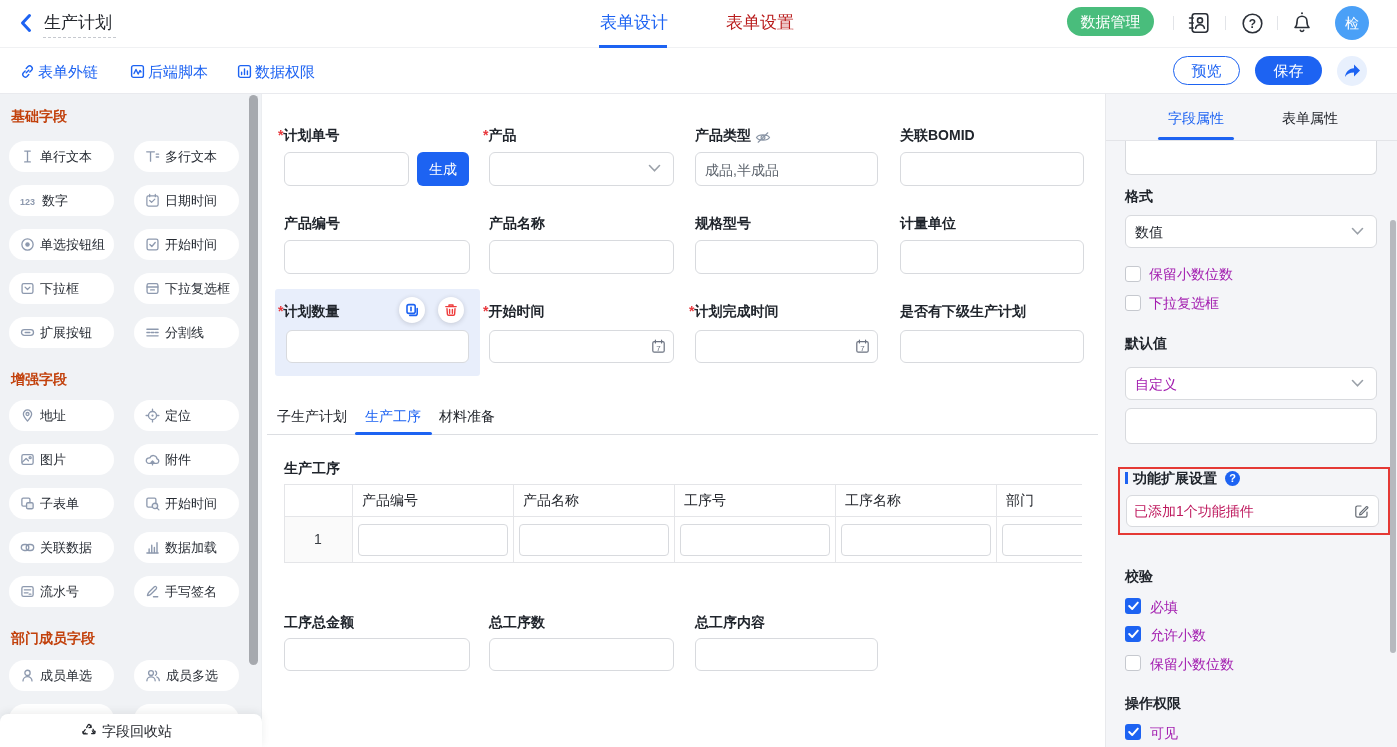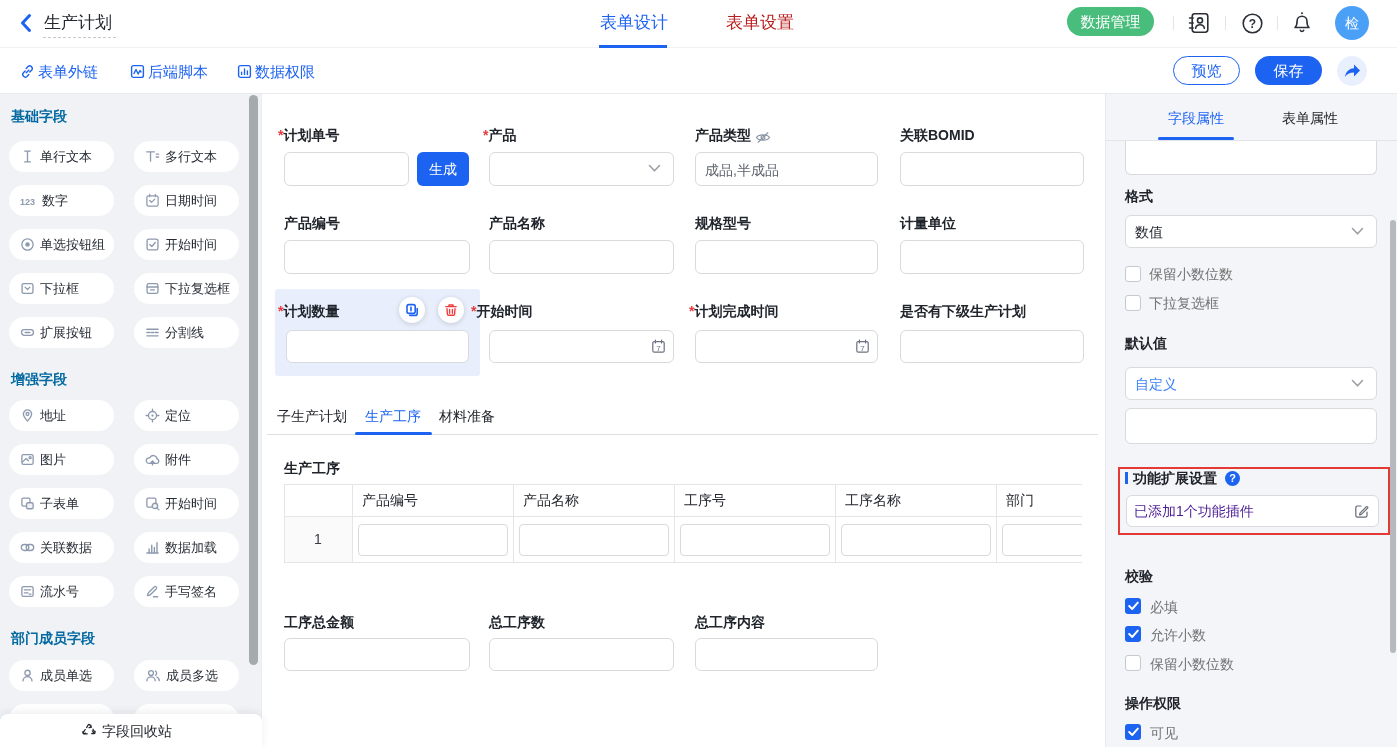--- a/index.html
+++ b/index.html
@@ -7,29 +7,29 @@
   html,body { width:1397px; height:747px; overflow:hidden; }
   body { font-family:"Liberation Sans", sans-serif; color:#20252c; }
   #app { position:relative; width:1397px; height:747px; background:#fff; overflow:hidden; }
   .abs { position:absolute; }
   .row1 { position:absolute; left:0; top:0; width:1397px; height:48px; background:#fff; border-bottom:1px solid #f0f1f3; }
   .row2 { position:absolute; left:0; top:48px; width:1397px; height:46px; background:#fff; border-bottom:1px solid #e9eaee; }
   .sidebar { position:absolute; left:0; top:94px; width:262px; height:653px; background:#f0f2f5; }
   .rpanel { position:absolute; left:1105px; top:94px; width:292px; height:653px; background:#f4f5f8; border-left:1px solid #e8e9ec; }
   .pill { position:absolute; width:105px; height:31px; background:#fff; border-radius:16px; display:flex; align-items:center; font-size:13px; color:#262b33; white-space:nowrap; }
   .pill svg { margin-left:11px; margin-right:5px; flex:none; }
-  .shead { position:absolute; font-size:14px; font-weight:700; color:#0369a1; line-height:16px; }
+  .shead { position:absolute; font-size:14px; font-weight:700; color:#c2410c; line-height:16px; }
   .lbl { position:absolute; font-size:14px; font-weight:700; color:#20252c; line-height:16px; white-space:nowrap; }
   .ast { color:#e8393d; }
   .inp { position:absolute; background:#fff; border:1px solid #d8dade; border-radius:6px; }
   .toollink { position:absolute; top:63px; font-size:15px; color:#1d63f2; line-height:17px; white-space:nowrap; }
   .ck { position:absolute; width:16px; height:16px; border-radius:3px; }
   .ck.off { background:#fff; border:1px solid #c6c9cf; }
   .ck.on { background:#1d63f2; }
-  .cklbl { position:absolute; font-size:14px; color:#737373; line-height:16px; white-space:nowrap; }
+  .cklbl { position:absolute; font-size:14px; color:#a21caf; line-height:16px; white-space:nowrap; }
 </style>
 </head>
 <body>
 <div id="app">
 
   <div class="row1"></div>
 
   <svg class="abs" style="left:18px;top:13px" width="16" height="20" viewBox="0 0 16 20">
       <path d="M11.5 2.5 L4.5 10 L11.5 17.5" fill="none" stroke="#1d63f2" stroke-width="3" stroke-linecap="round" stroke-linejoin="round"></path>
     </svg>
@@ -366,21 +366,21 @@
   <div class="abs" style="left:438px;top:297px;width:26px;height:26px;border-radius:50%;background:#fff;box-shadow:0 1px 5px rgba(31,35,41,.18)"></div>
   <svg class="abs" style="left:444px;top:303px" width="14" height="14" viewBox="0 0 14 14">
       <g fill="none" stroke="#ee3b3b" stroke-width="1.4" stroke-linecap="round" stroke-linejoin="round">
         <path d="M1.8 3.6 h10.4"></path>
         <path d="M5 3.4 V2 h4 v1.4"></path>
         <path d="M3 5.8 l.4 5.4 a1.2 1.2 0 0 0 1.2 1.1 h4.8 a1.2 1.2 0 0 0 1.2-1.1 l.4-5.4"></path>
         <path d="M5.6 6.4 v3.8 M8.4 6.4 v3.8"></path>
       </g>
     </svg>
   <div class="inp" style="left:286px;top:330px;width:183px;height:33px"></div>
-  <div class="lbl" style="left:471px;top:303px"><span class="ast">*</span>开始时间</div>
+  <div class="lbl" style="left:483px;top:303px"><span class="ast">*</span>开始时间</div>
   <div class="inp" style="left:489px;top:330px;width:185px;height:33px"></div>
   <svg class="abs" style="left:651px;top:339px" width="15" height="15" viewBox="0 0 15 15">
       <g fill="none" stroke="#6b7280" stroke-width="1.2" stroke-linecap="round">
         <rect x="1.8" y="2.6" width="11.4" height="10.6" rx="1.5"></rect>
         <path d="M4.4 1.2 V4 M10.6 1.2 V4"></path>
       </g>
       <text x="7.5" y="11.6" font-size="8" text-anchor="middle" fill="#6b7280" font-family="Liberation Sans, sans-serif">7</text>
     </svg>
   <div class="lbl" style="left:689px;top:303px"><span class="ast">*</span>计划完成时间</div>
   <div class="inp" style="left:695px;top:330px;width:183px;height:33px"></div>
@@ -445,32 +445,32 @@
   <svg class="abs" style="left:1351px;top:227px" width="13" height="9" viewBox="0 0 13 9">
       <path d="M1.5 1.5 L6.5 6.8 L11.5 1.5" fill="none" stroke="#9aa0a8" stroke-width="1.6" stroke-linecap="round" stroke-linejoin="round"></path>
     </svg>
   <div class="ck off" style="left:1125px;top:266px"></div>
   <div class="cklbl" style="left:1149px;top:266px">保留小数位数</div>
   <div class="ck off" style="left:1125px;top:295px"></div>
   <div class="cklbl" style="left:1149px;top:295px">下拉复选框</div>
 
   <div class="lbl" style="left:1125px;top:335px">默认值</div>
   <div class="inp" style="left:1125px;top:367px;width:252px;height:33px"></div>
-  <div class="abs" style="left:1135px;top:376px;font-size:14px;color:#3b82f6;line-height:16px">自定义</div>
+  <div class="abs" style="left:1135px;top:376px;font-size:14px;color:#a21caf;line-height:16px">自定义</div>
   <svg class="abs" style="left:1351px;top:379px" width="13" height="9" viewBox="0 0 13 9">
       <path d="M1.5 1.5 L6.5 6.8 L11.5 1.5" fill="none" stroke="#9aa0a8" stroke-width="1.6" stroke-linecap="round" stroke-linejoin="round"></path>
     </svg>
   <div class="inp" style="left:1125px;top:408px;width:252px;height:36px"></div>
 
   <div class="abs" style="left:1118px;top:467px;width:272px;height:68px;border:2px solid #e53935"></div>
   <div class="abs" style="left:1125px;top:472px;width:3px;height:12px;background:#1d63f2"></div>
   <div class="lbl" style="left:1133px;top:470px">功能扩展设置</div>
   <div class="abs" style="left:1225px;top:471px;width:15px;height:15px;border-radius:50%;background:#1d63f2;color:#fff;font-size:11px;font-weight:bold;text-align:center;line-height:15px">?</div>
   <div class="inp" style="left:1126px;top:495px;width:253px;height:32px"></div>
-  <div class="abs" style="left:1134px;top:503px;font-size:14px;color:#4c1d95;line-height:16px">已添加1个功能插件</div>
+  <div class="abs" style="left:1134px;top:503px;font-size:14px;color:#be185d;line-height:16px">已添加1个功能插件</div>
   <svg class="abs" style="left:1354px;top:504px" width="15" height="15" viewBox="0 0 15 15">
       <g fill="none" stroke="#646a73" stroke-width="1.2" stroke-linecap="round" stroke-linejoin="round">
         <path d="M13 8 V11.6 a1.6 1.6 0 0 1-1.6 1.6 H3.4 a1.6 1.6 0 0 1-1.6-1.6 V3.6 A1.6 1.6 0 0 1 3.4 2 H7"></path>
         <path d="M6 9.2 L12.2 2.8 a1 1 0 0 1 1.4 1.4 L7.4 10.4 L5.6 10.8 Z"></path>
       </g>
     </svg>
 
   <div class="lbl" style="left:1125px;top:568px">校验</div>
   <div class="ck on" style="left:1125px;top:598px"></div>
   <svg class="abs" style="left:1128px;top:601px" width="11" height="10" viewBox="0 0 11 10">

